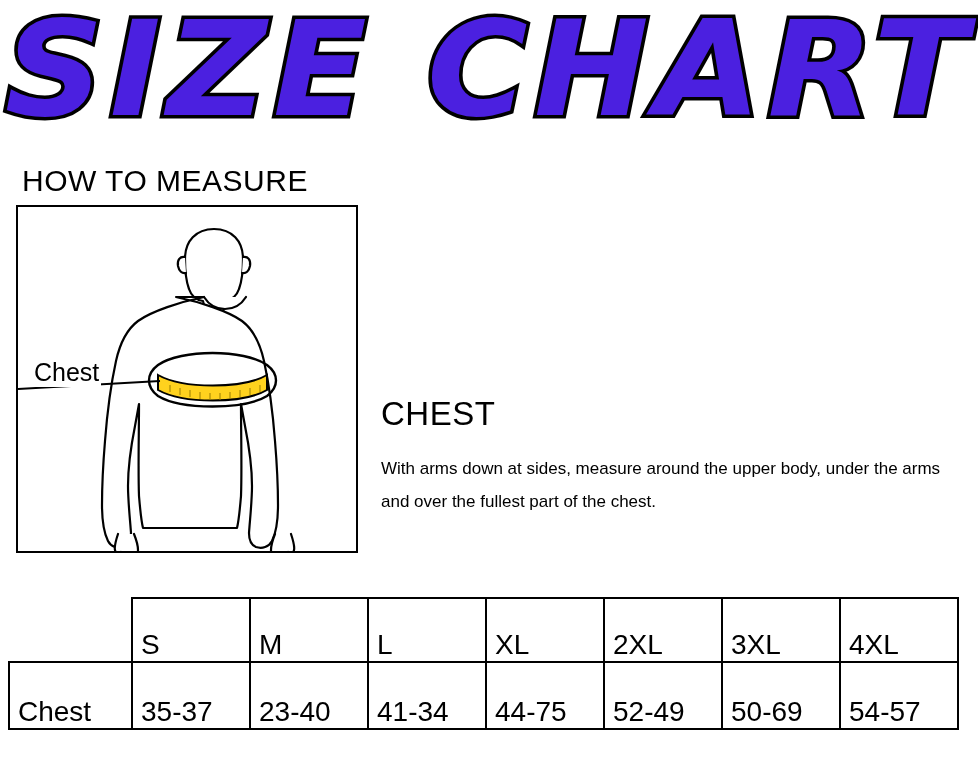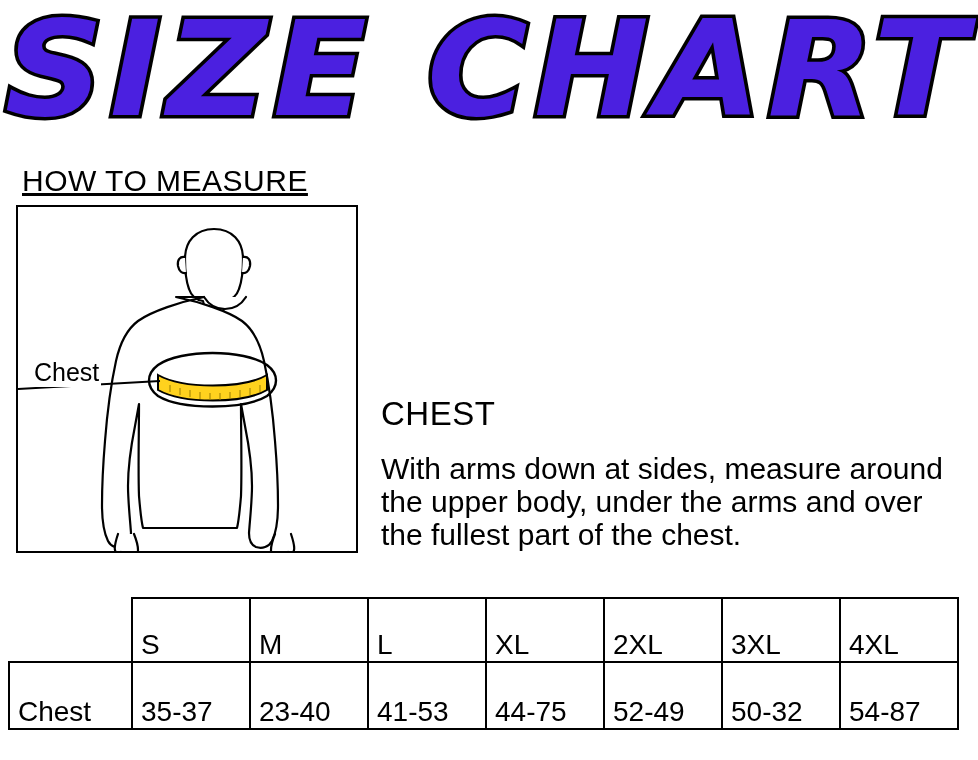--- a/index.html
+++ b/index.html
@@ -40,21 +40,20 @@
   }
 
   
   .how-to {
     position: absolute;
     left: 22px;
     top: 164px;
     font-size: 30px;
     letter-spacing: 0.5px;
     font-family: "Liberation Sans", sans-serif;
-    text-decoration: underline;
   }
 
   
   .figure-box {
     position: absolute;
     left: 16px;
     top: 205px;
     width: 342px;
     height: 348px;
     border: 2px solid #000000;
@@ -81,21 +80,21 @@
     left: 381px;
     top: 395px;
     font-size: 33px;
     letter-spacing: 0.5px;
   }
   .desc-body {
     position: absolute;
     left: 381px;
     top: 452px;
     width: 590px;
-    font-size: 30px;
+    font-size: 17px;
     line-height: 33px;
   }
 
   
   .size-table {
     position: absolute;
     left: 8px;
     top: 597px;
     border-collapse: collapse;
     table-layout: fixed;
@@ -208,20 +207,20 @@
       <td class="sizecol">L</td>
       <td class="sizecol">XL</td>
       <td class="sizecol">2XL</td>
       <td class="sizecol">3XL</td>
       <td class="sizecol">4XL</td>
     </tr>
     <tr>
       <td class="rowhead">Chest</td>
       <td class="sizecol">35-37</td>
       <td class="sizecol">23-40</td>
-      <td class="sizecol">41-53</td>
+      <td class="sizecol">41-34</td>
       <td class="sizecol">44-75</td>
       <td class="sizecol">52-49</td>
-      <td class="sizecol">50-32</td>
-      <td class="sizecol">54-87</td>
+      <td class="sizecol">50-69</td>
+      <td class="sizecol">54-57</td>
     </tr>
   </tbody>
 </table>
 
 </body></html>

